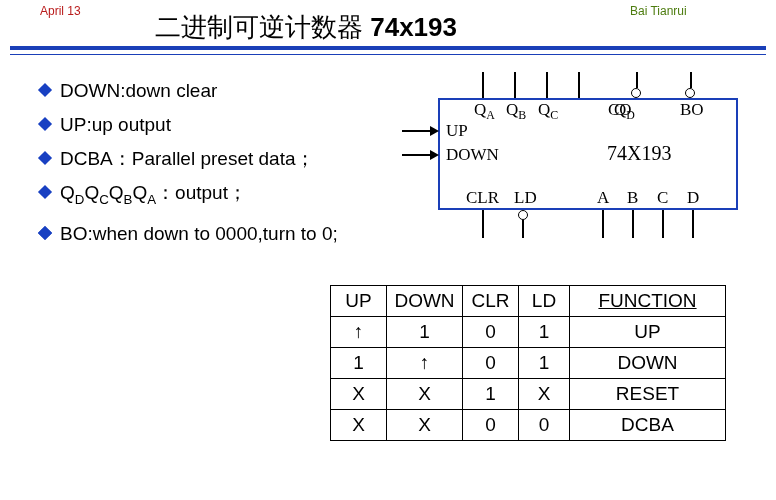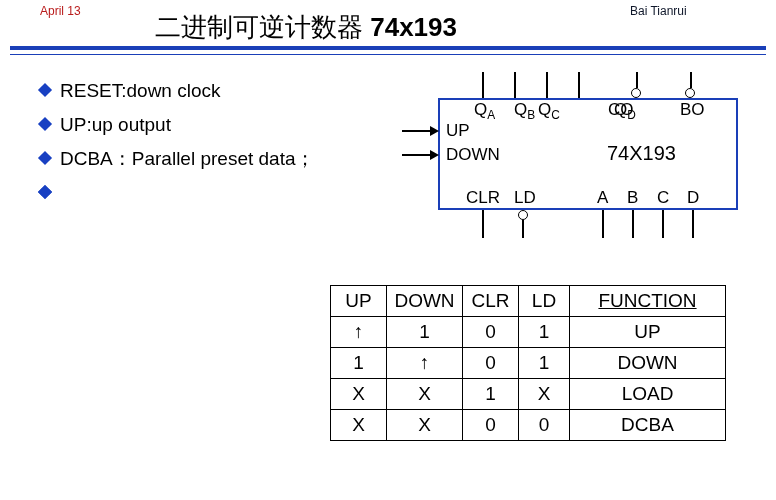--- a/index.html
+++ b/index.html
@@ -79,20 +79,21 @@
     width: 300px;
     height: 112px;
     border: 2px solid #1a3fb8;
     box-sizing: border-box;
   }
   .chip-text {
     position: absolute;
     font-size: 17px;
     color: #000;
     white-space: nowrap;
+    font-family: Liberation Serif, serif;
   }
   .pin {
     position: absolute;
     background: #000;
   }
   .bubble {
     position: absolute;
     width: 10px;
     height: 10px;
     border: 1.5px solid #000;
@@ -124,54 +125,58 @@
   .col-narrow { width: 55px; }
   .col-mid { width: 75px; }
   .col-ld { width: 50px; }
   .col-func { width: 155px; text-decoration: underline; }
   table.truth tr { height: 28px; }
 </style>
 </head>
 <body>
 
 <div class="header-top-small" style="left:40px; color:#b91c1c;">April 13</div>
-<div class="header-top-small" style="left:630px; color:#0f172a;">Bai Tianrui</div>
+<div class="header-top-small" style="left:630px; color:#4d7c0f;">Bai Tianrui</div>
 <div class="header-title">
   <span class="hanzi">二进制可逆计数器</span>
   <span class="chip" style="position:static;">74x193</span>
 </div>
 <div class="blue-rule"></div>
 
 <ul class="bullets">
-  <li><span class="diamond"></span><span>RESET:down clock</span></li>
+  <li><span class="diamond"></span><span>DOWN:down clear</span></li>
   <li><span class="diamond"></span><span>UP:up output</span></li>
   <li><span class="diamond"></span><span>DCBA：Parallel preset data；</span></li>
   <li><span class="diamond"></span>
+    <span>
+      <span>Q</span><span class="sub">D</span><span>Q</span><span class="sub">C</span><span>Q</span><span class="sub">B</span><span>Q</span><span class="sub">A</span><span>：output；</span>
+    </span>
   </li>
   <li><span class="diamond"></span></li>
+  <li><span class="diamond"></span><span>BO:when down to 0000,turn to 0;</span></li>
 </ul>
 
 <div class="chip">
   <div class="chip-box"></div>
 
   <div class="chip-text" style="left:205px; top:70px; font-size:20px;">74X193</div>
 
   <div class="pin" style="left:0; top:58px; width:28px; height:2px;"></div>
   <div class="arrow-in" style="left:28px; top:54px;"></div>
   <div class="chip-text" style="left:44px; top:49px;">UP</div>
 
   <div class="pin" style="left:0; top:82px; width:28px; height:2px;"></div>
   <div class="arrow-in" style="left:28px; top:78px;"></div>
   <div class="chip-text" style="left:44px; top:73px;">DOWN</div>
 
   <div class="pin" style="left:80px; top:0px; width:2px; height:26px;"></div>
   <div class="chip-text" style="left:72px; top:28px;"><span>Q</span><span class="sub">A</span></div>
 
   <div class="pin" style="left:112px; top:0px; width:2px; height:26px;"></div>
-  <div class="chip-text" style="left:112px; top:28px;"><span>Q</span><span class="sub">B</span></div>
+  <div class="chip-text" style="left:104px; top:28px;"><span>Q</span><span class="sub">B</span></div>
 
   <div class="pin" style="left:144px; top:0px; width:2px; height:26px;"></div>
   <div class="chip-text" style="left:136px; top:28px;"><span>Q</span><span class="sub">C</span></div>
 
   <div class="pin" style="left:176px; top:0px; width:2px; height:26px;"></div>
   <div class="chip-text" style="left:168px; top:28px;margin-left:44px;"><span>Q</span><span class="sub">D</span></div>
 
   <div class="pin" style="left:234px; top:0px; width:2px; height:16px;"></div>
   <div class="bubble" style="left:229px; top:16px;"></div>
   <div class="chip-text" style="left:206px; top:28px;">CO</div>
@@ -221,21 +226,21 @@
     <td>↑</td>
     <td>0</td>
     <td>1</td>
     <td>DOWN</td>
   </tr>
   <tr>
     <td>X</td>
     <td>X</td>
     <td>1</td>
     <td>X</td>
-    <td>LOAD</td>
+    <td>RESET</td>
   </tr>
   <tr>
     <td>X</td>
     <td>X</td>
     <td>0</td>
     <td>0</td>
     <td>DCBA</td>
   </tr>
 </tbody>
   </table>

